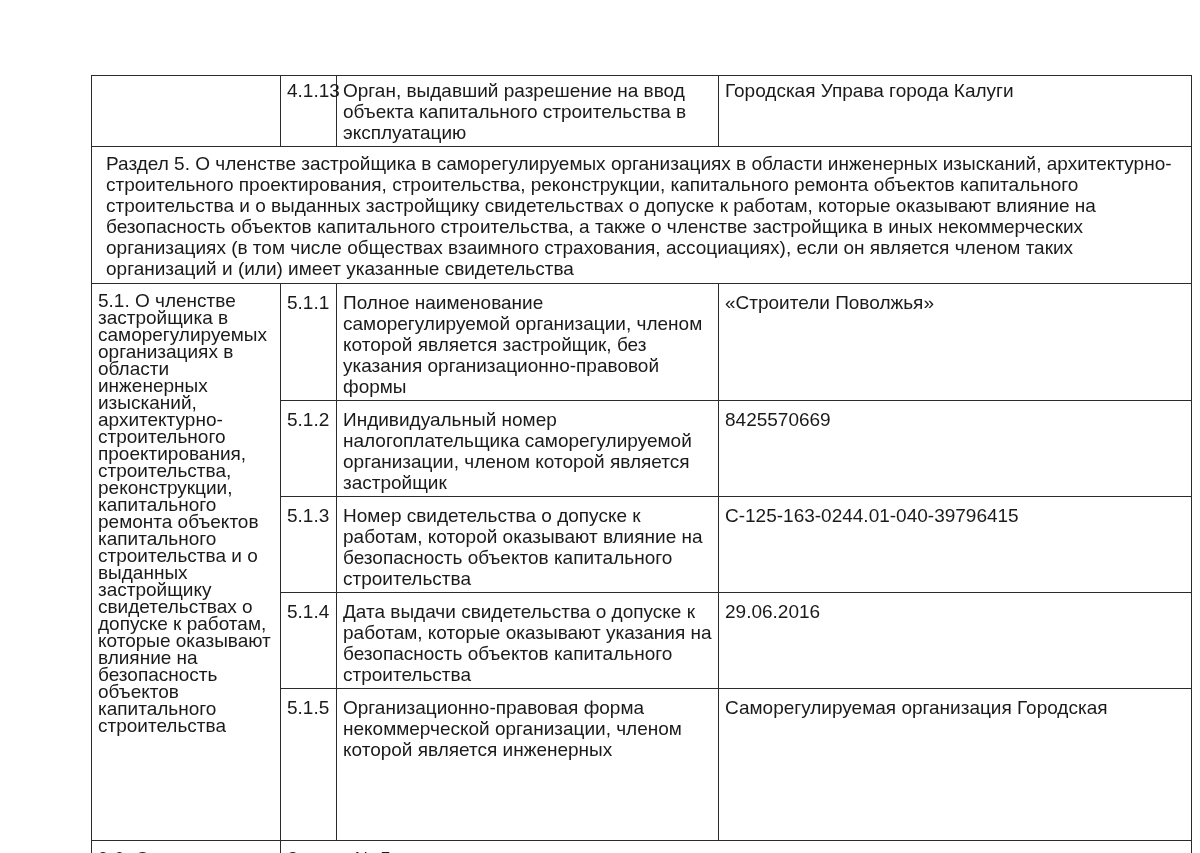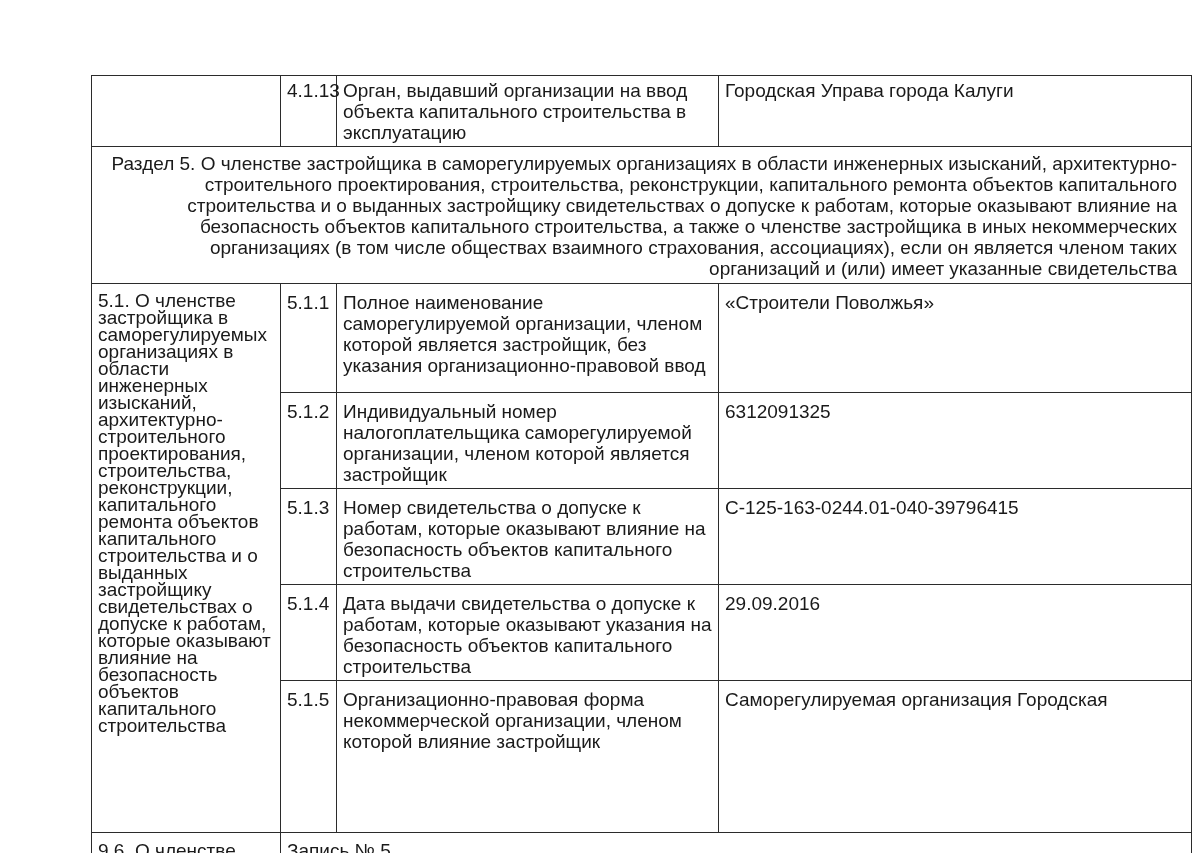--- a/index.html
+++ b/index.html
@@ -37,21 +37,21 @@
       padding: 3px 6px 3px 6px;
       word-wrap: break-word;
     }
     col.c1 { width: 189px; }
     col.c2 { width: 56px; }
     col.c3 { width: 382px; }
     col.c4 { width: 473px; }
 
     tr.r-413 td { height: 52px; padding-top: 4px; }
     tr.r-sec td {
-      text-align: right;
+      text-align: left;
       padding: 6px 14px 4px 14px;
       height: 114px;
     }
     tr.r-511 td { height: 97px; padding-top: 8px; }
     tr.r-512 td { height: 72px; padding-top: 8px; }
     tr.r-513 td { height: 74px; padding-top: 8px; }
     tr.r-514 td { height: 74px; padding-top: 8px; }
     tr.r-515 td { height: 140px; padding-top: 8px; }
     tr.r-52 td { height: 30px; padding-top: 7px; }
 
@@ -69,56 +69,56 @@
     <colgroup>
       <col class="c1">
         <col class="c2">
         <col class="c3">
         <col class="c4">
     </colgroup>
     <tbody>
       <tr class="r-413">
         <td></td>
         <td class="code">4.1.13</td>
-        <td>Орган, выдавший организации на ввод объекта капитального строительства в эксплуатацию</td>
+        <td>Орган, выдавший разрешение на ввод объекта капитального строительства в эксплуатацию</td>
         <td>Городская Управа города Калуги</td>
       </tr>
 
       <tr class="r-sec">
         <td colspan="4">Раздел 5. О членстве застройщика в саморегулируемых организациях в области инженерных изысканий, архитектурно-строительного проектирования, строительства, реконструкции, капитального ремонта объектов капитального строительства и о выданных застройщику свидетельствах о допуске к работам, которые оказывают влияние на безопасность объектов капитального строительства, а также о членстве застройщика в иных некоммерческих организациях (в том числе обществах взаимного страхования, ассоциациях), если он является членом таких организаций и (или) имеет указанные свидетельства</td>
       </tr>
 
       <tr class="r-511">
         <td rowspan="5" class="section-side">5.1. О членстве застройщика в саморегулируемых организациях в области инженерных изысканий, архитектурно-строительного проектирования, строительства, реконструкции, капитального ремонта объектов капитального строительства и о выданных застройщику свидетельствах о допуске к работам, которые оказывают влияние на безопасность объектов капитального строительства</td>
         <td class="code">5.1.1</td>
-        <td>Полное наименование саморегулируемой организации, членом которой является застройщик, без указания организационно-правовой ввод</td>
+        <td>Полное наименование саморегулируемой организации, членом которой является застройщик, без указания организационно-правовой формы</td>
         <td>«Строители Поволжья»</td>
       </tr>
 
       <tr class="r-512">
         <td class="code">5.1.2</td>
         <td>Индивидуальный номер налогоплательщика саморегулируемой организации, членом которой является застройщик</td>
-        <td>6312091325</td>
+        <td>8425570669</td>
       </tr>
 
       <tr class="r-513">
         <td class="code">5.1.3</td>
-        <td>Номер свидетельства о допуске к работам, которые оказывают влияние на безопасность объектов капитального строительства</td>
+        <td>Номер свидетельства о допуске к работам, которой оказывают влияние на безопасность объектов капитального строительства</td>
         <td>С-125-163-0244.01-040-39796415</td>
       </tr>
 
       <tr class="r-514">
         <td class="code">5.1.4</td>
         <td>Дата выдачи свидетельства о допуске к работам, которые оказывают указания на безопасность объектов капитального строительства</td>
-        <td>29.09.2016</td>
+        <td>29.06.2016</td>
       </tr>
 
       <tr class="r-515">
         <td class="code">5.1.5</td>
-        <td>Организационно-правовая форма некоммерческой организации, членом которой влияние застройщик</td>
+        <td>Организационно-правовая форма некоммерческой организации, членом которой является инженерных</td>
         <td>Саморегулируемая организация Городская</td>
       </tr>
 
       <tr class="r-52">
         <td>9.6. О членстве</td>
         <td colspan="3">Запись № 5</td>
       </tr>
     </tbody>
   </table>
 </div>

